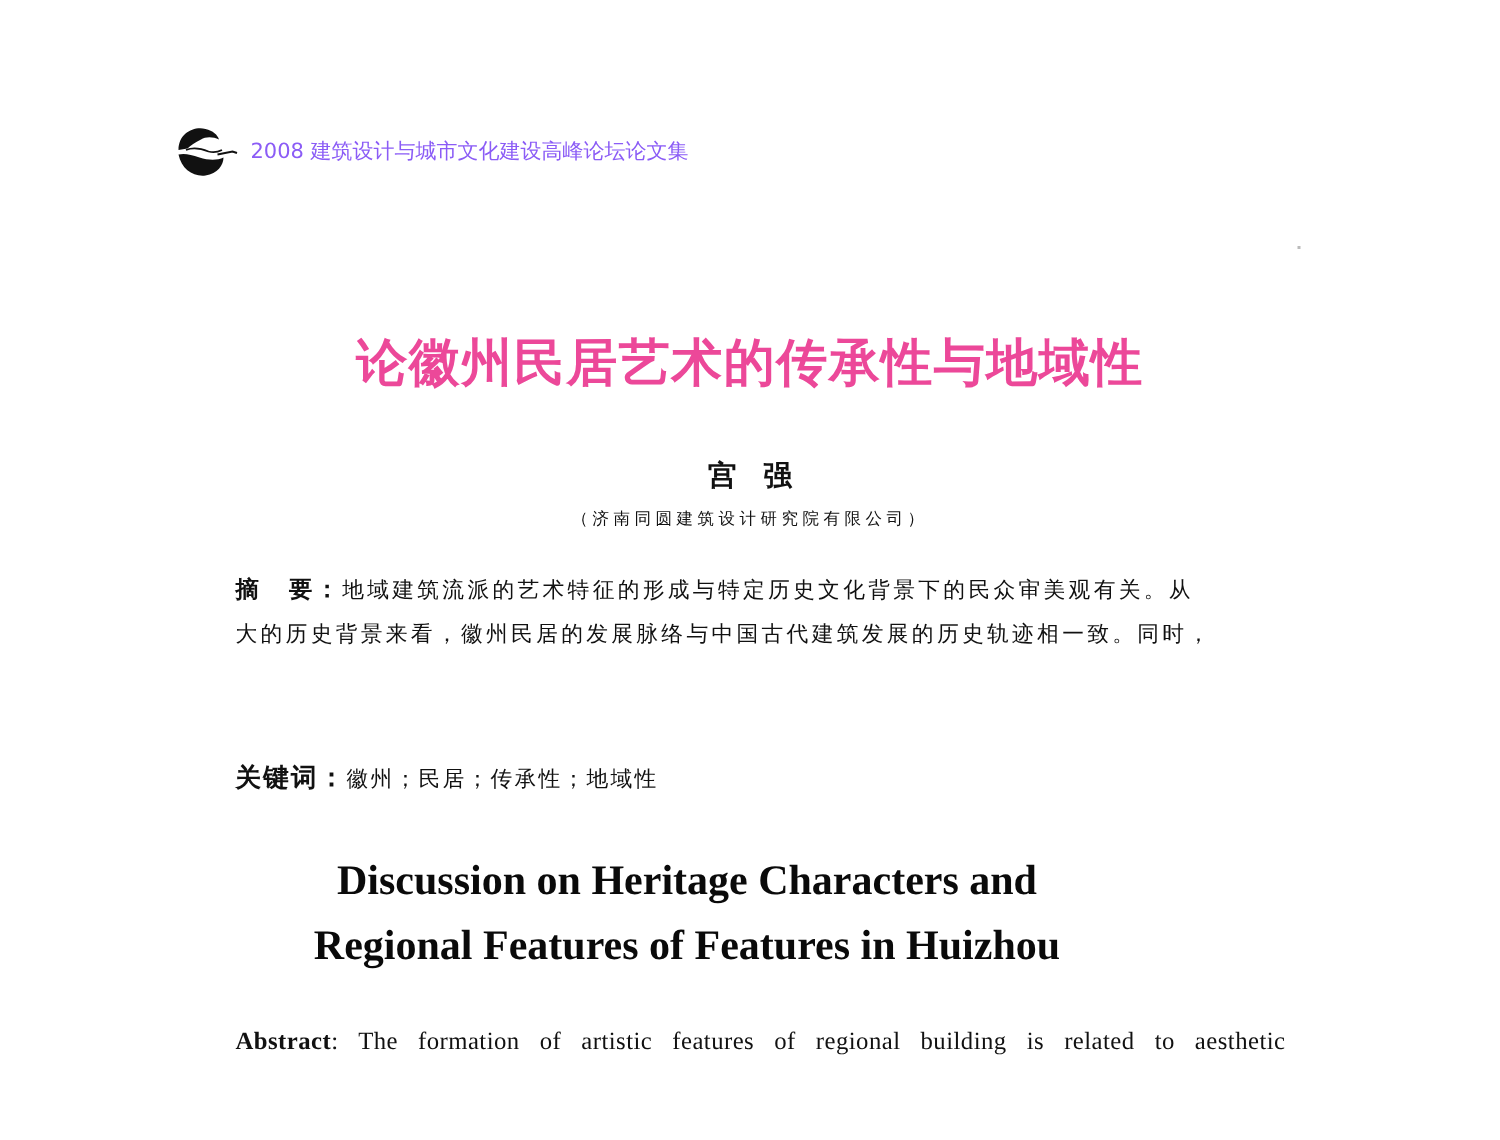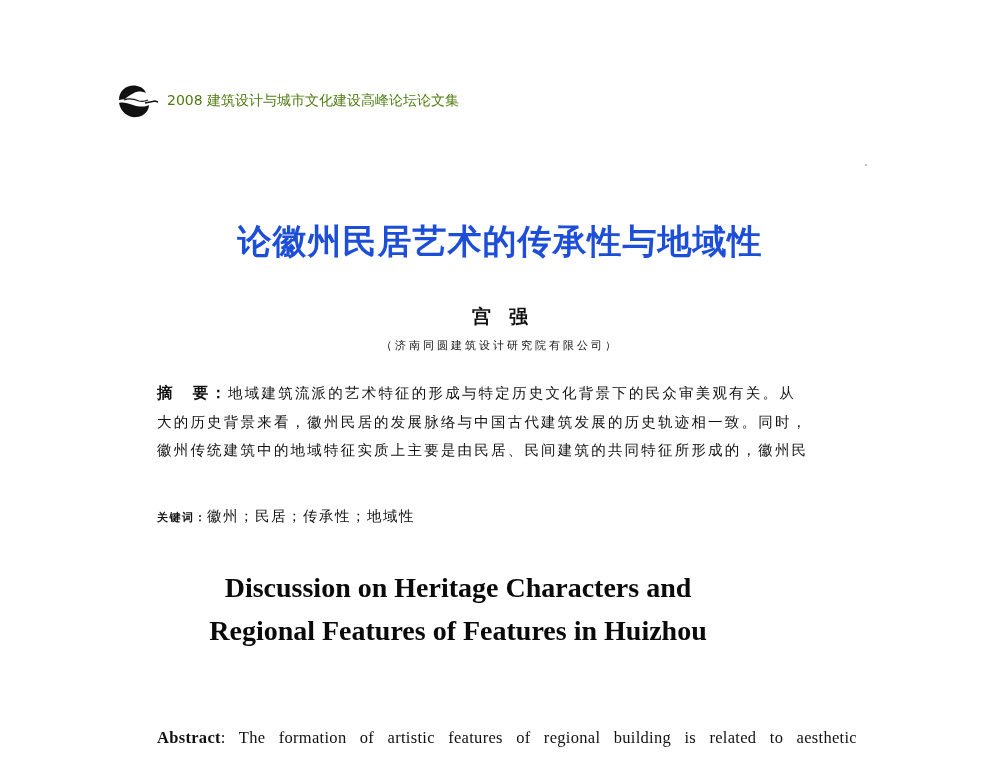--- a/index.html
+++ b/index.html
@@ -26,21 +26,21 @@
     .logo {
       width: 44px;
       height: 36px;
       position: relative;
       margin-right: 8px;
     }
     .logo svg { display: block; }
     .running-header-text {
       font-family: "DejaVu Sans", "Liberation Sans", sans-serif;
       font-size: 14px;
-      color: #4d7c0f;
+      color: #8b5cf6;
       letter-spacing: 0px;
       white-space: nowrap;
     }
     .page-mark {
       position: absolute;
       left: 865px;
       top: 164px;
       width: 2px;
       height: 2px;
       background: #bbb;
@@ -48,21 +48,21 @@
     .title-cn {
       position: absolute;
       left: 0;
       width: 1000px;
       top: 219px;
       text-align: center;
       font-family: "DejaVu Serif", "Liberation Serif", serif;
       font-weight: bold;
       font-size: 34px;
       letter-spacing: 1px;
-      color: #1d4ed8;
+      color: #ec4899;
     }
     .author {
       position: absolute;
       left: 0;
       width: 1000px;
       top: 304px;
       text-align: center;
       font-family: Liberation Serif, serif;
       font-weight: bold;
       font-size: 19px;
@@ -108,21 +108,21 @@
       left: 157px;
       top: 507px;
       font-family: "DejaVu Serif", "Liberation Serif", serif;
       font-size: 14.5px;
       letter-spacing: 1.5px;
       white-space: nowrap;
     }
     .keywords .label {
       font-weight: bold;
       font-family: "DejaVu Sans", "Liberation Sans", sans-serif;
-      font-size: 11px;
+      font-size: 17px;
     }
     .title-en {
       position: absolute;
       left: 0;
       width: 916px;
       top: 566px;
       text-align: center;
       font-family: "Liberation Serif", "DejaVu Serif", serif;
       font-weight: bold;
       font-size: 28px;
@@ -140,21 +140,20 @@
       line-height: 27px;
       letter-spacing: 0.3px;
       text-align: justify;
       text-align-last: justify;
     }
     .abstract-en .line {
       display: block;
       text-align: justify;
       text-align-last: justify;
       white-space: normal;
-      margin-top: 44px;
     }
     .abstract-en .label { font-weight: bold; }
   </style>
 </head>
 <body>
 
 <div class="running-header">
   <div class="logo">
     <svg width="44" height="36" viewBox="0 0 44 36">
       <path d="M4 17 C4 6 14 1 22 3 C27 4 30 7 31 10 C27 8 22 8 19 10 C15 12 12 14 10 16 Z" fill="#111"></path>
@@ -170,21 +169,20 @@
 
 <div class="title-cn">论徽州民居艺术的传承性与地域性</div>
 
 <div class="author">宫强</div>
 
 <div class="affiliation">（济南同圆建筑设计研究院有限公司）</div>
 
 <div class="abstract-cn">
   <p><span class="label"><span>摘</span><span class="label-gap"></span><span>要：</span></span><span>地域建筑流派的艺术特征的形成与特定历史文化背景下的民众审美观有关。从</span></p>
   <p>大的历史背景来看，徽州民居的发展脉络与中国古代建筑发展的历史轨迹相一致。同时，</p>
-  <p>徽州传统建筑中的地域特征实质上主要是由民居、民间建筑的共同特征所形成的，徽州民</p>
 </div>
 
 <div class="keywords">
   <span class="label">关键词：</span><span>徽州；民居；传承性；地域性</span>
 </div>
 
 <div class="title-en">
   <div>Discussion on Heritage Characters and</div>
   <div>Regional Features of Features in Huizhou</div>
 </div>

